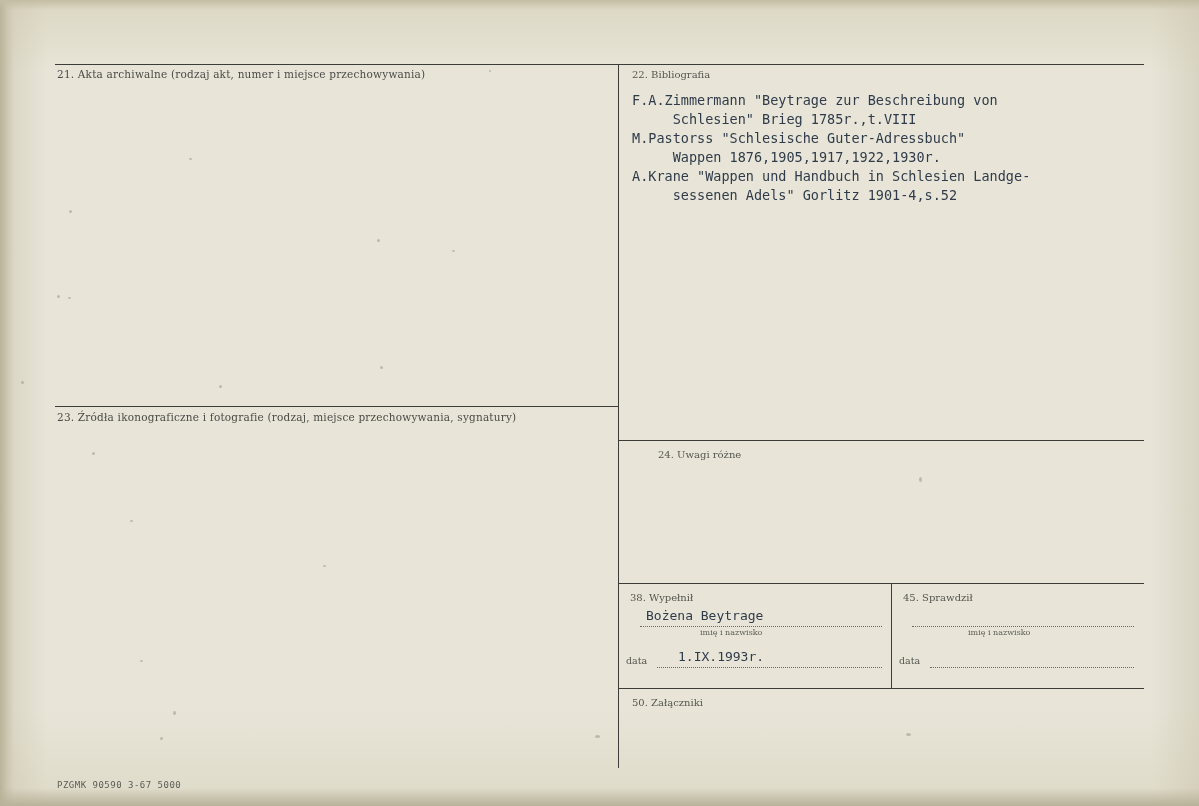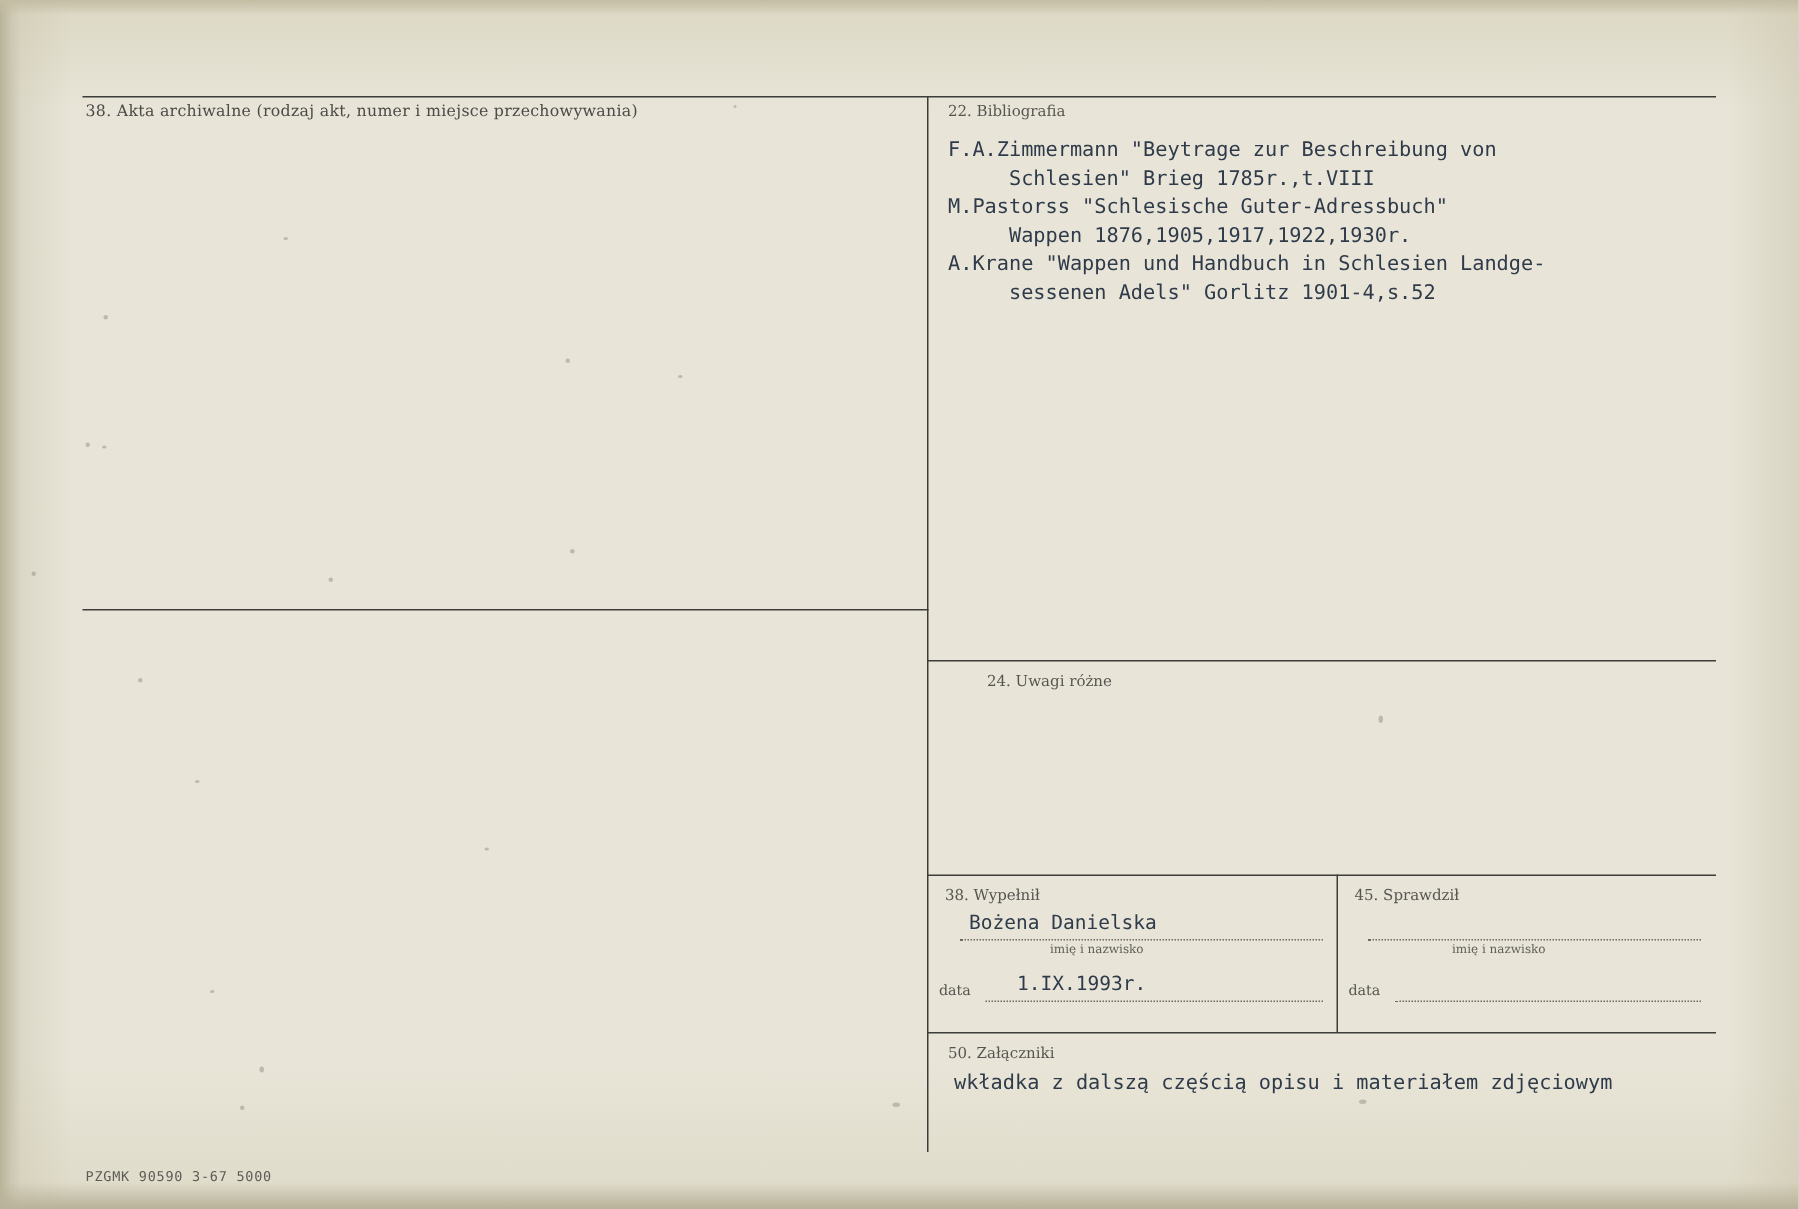--- a/index.html
+++ b/index.html
@@ -133,54 +133,54 @@
   <div class="rule" style="left:618px; top:440px; width:526px;"></div>
 
   <div class="rule" style="left:618px; top:583px; width:526px;"></div>
 
   <div class="vrule" style="left:891px; top:583px; height:105px;"></div>
 
   <div class="rule" style="left:618px; top:688px; width:526px;"></div>
 
   <div class="vrule" style="left:55px; top:64px; height:0px;"></div>
 
-  <div class="field-label" style="left:57px; top:68px;">38. Akta archiwalne (rodzaj akt, numer i miejsce przechowywania)</div>
+  <div class="field-label" style="left:57px; top:68px;">21. Akta archiwalne (rodzaj akt, numer i miejsce przechowywania)</div>
   <div class="typed" style="left:64px; top:92px; width:540px;"></div>
 
   <div class="small-label" style="left:632px; top:69px; font-size:10px;">22. Bibliografia</div>
   <div class="typed" style="left:632px; top:91px;">F.A.Zimmermann "Beytrage zur Beschreibung von</div>
   <div class="typed" style="left:632px; top:110px;">     Schlesien" Brieg 1785r.,t.VIII</div>
   <div class="typed" style="left:632px; top:129px;">M.Pastorss "Schlesische Guter-Adressbuch"</div>
   <div class="typed" style="left:632px; top:148px;">     Wappen 1876,1905,1917,1922,1930r.</div>
   <div class="typed" style="left:632px; top:167px;">A.Krane "Wappen und Handbuch in Schlesien Landge-</div>
   <div class="typed" style="left:632px; top:186px;">     sessenen Adels" Gorlitz 1901-4,s.52</div>
 
+  <div class="field-label" style="left:57px; top:411px;">23. Źródła ikonograficzne i fotografie (rodzaj, miejsce przechowywania, sygnatury)</div>
   <div class="typed" style="left:64px; top:436px; width:540px;"></div>
 
   <div class="small-label" style="left:632px; top:449px; font-size:10px;margin-left:26px;">24. Uwagi różne</div>
   <div class="typed" style="left:636px; top:470px; width:500px;"></div>
 
   <div class="small-label" style="left:630px; top:592px; font-size:10px;">38. Wypełnił</div>
-  <div class="typed small" style="left:646px; top:607px;">Bożena Danielska</div>
+  <div class="typed small" style="left:646px; top:607px;">Bożena Beytrage</div>
   <div class="dotline" style="left:640px; top:626px; width:242px;"></div>
   <div class="small-label" style="left:700px; top:628px; font-size:8px; color:#5e5e57;">imię i nazwisko</div>
   <div class="small-label" style="left:626px; top:655px; font-size:9.5px;">data</div>
   <div class="typed small" style="left:678px; top:648px;">1.IX.1993r.</div>
   <div class="dotline" style="left:657px; top:667px; width:225px;"></div>
 
   <div class="small-label" style="left:903px; top:592px; font-size:10px;">45. Sprawdził</div>
   <div class="typed small" style="left:918px; top:607px;"></div>
   <div class="dotline" style="left:912px; top:626px; width:222px;"></div>
   <div class="small-label" style="left:968px; top:628px; font-size:8px; color:#5e5e57;">imię i nazwisko</div>
   <div class="small-label" style="left:899px; top:655px; font-size:9.5px;">data</div>
   <div class="typed small" style="left:950px; top:648px;"></div>
   <div class="dotline" style="left:930px; top:667px; width:204px;"></div>
 
   <div class="small-label" style="left:632px; top:697px; font-size:10px;">50. Załączniki</div>
-  <div class="typed" style="left:636px; top:713px;">wkładka z dalszą częścią opisu i materiałem zdjęciowym</div>
 
   <div class="footer-code">PZGMK 90590  3-67 5000</div>
 
   <div class="speck" style="left:489px; top:70px; width:2px; height:2px;"></div>
   <div class="speck" style="left:189px; top:158px; width:3px; height:2px;"></div>
   <div class="speck" style="left:69px; top:210px; width:3px; height:3px;"></div>
   <div class="speck" style="left:377px; top:239px; width:3px; height:3px;"></div>
   <div class="speck" style="left:452px; top:250px; width:3px; height:2px;"></div>
   <div class="speck" style="left:57px; top:295px; width:3px; height:3px;"></div>
   <div class="speck" style="left:68px; top:297px; width:3px; height:2px;"></div>

